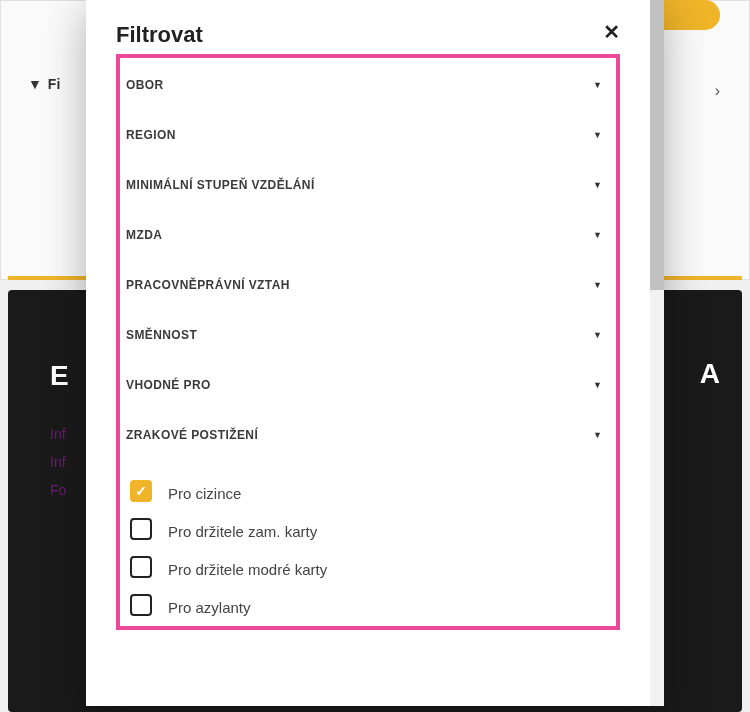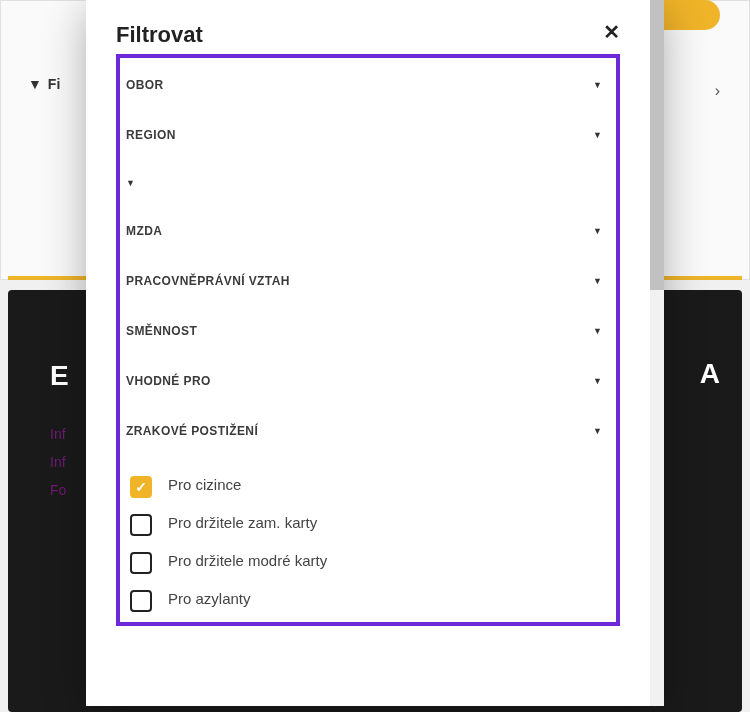--- a/index.html
+++ b/index.html
@@ -20,30 +20,30 @@
     .modal { position: absolute; top: 0; left: 86px; width: 578px; height: 706px; background: #fff; box-shadow: 0 10px 40px rgba(0,0,0,0.3); }
     .modal-scroll { position: absolute; right: 0; top: 0; width: 14px; height: 100%; background: #f1f1f1; }
     .modal-scroll-thumb { position: absolute; right: 0; top: 0; width: 14px; height: 290px; background: #c1c1c1; border-radius: 0; }
     .modal-scroll-up { position: absolute; right: 2px; top: 0; width: 10px; height: 14px; display: flex; align-items: center; justify-content: center; font-size: 9px; color: #666; }
     
     .modal-inner { padding: 22px 30px 0 30px; height: 100%; margin-right: 14px; }
     .modal-header { display: flex; justify-content: space-between; align-items: flex-start; margin-bottom: 6px; }
     .modal-title { font-size: 22px; font-weight: bold; color: #222; }
     .modal-close { font-size: 20px; font-weight: bold; color: #222; cursor: pointer; line-height: 1; }
     
-    .highlight-box { border: 4px solid #6d28d9; padding: 2px; }
+    .highlight-box { border: 4px solid #ec4899; padding: 2px; }
     
     .filter-item { display: flex; justify-content: space-between; align-items: center; padding: 18px 12px 18px 4px; cursor: pointer; }
     .filter-label { font-size: 12px; font-weight: bold; color: #3a3a3a; letter-spacing: 0.4px; text-transform: uppercase; }
     .chevron { font-size: 11px; color: #333; }
     
     .filter-item.expanded { background: #f5f5f5; padding-left: 10px; padding-right: 12px; }
     
     .checkbox-list { background: #fff; padding: 12px 0 0 8px; }
-    .checkbox-row { display: flex; align-items: flex-start; gap: 16px; padding: 8px 0; cursor: pointer; }
+    .checkbox-row { display: flex; align-items: flex-end; gap: 16px; padding: 8px 0; cursor: pointer; }
     .checkbox { width: 22px; height: 22px; border: 2.5px solid #222; border-radius: 4px; display: flex; align-items: center; justify-content: center; flex-shrink: 0; }
     .checkbox.checked { background: #f0b429; border-color: #f0b429; }
     .checkbox.checked::after { content: '✓'; color: #fff; font-size: 14px; font-weight: bold; }
     .checkbox-label { font-size: 15px; color: #444; }
   </style>
 </head>
 <body>
 
 <div class="bg">
   <div class="bg-top"></div>
@@ -79,20 +79,21 @@
       <div id="filter-list">
           <div class="filter-item">
             <span class="filter-label">OBOR</span>
             <span class="chevron" style="font-size: 9px;">▼</span>
           </div>
           <div class="filter-item">
             <span class="filter-label">REGION</span>
             <span class="chevron" style="font-size: 9px;">▼</span>
           </div>
           <div class="filter-item">
+            <span class="filter-label">MINIMÁLNÍ STUPEŇ VZDĚLÁNÍ</span>
             <span class="chevron" style="font-size: 9px;">▼</span>
           </div>
           <div class="filter-item">
             <span class="filter-label">MZDA</span>
             <span class="chevron" style="font-size: 9px;">▼</span>
           </div>
           <div class="filter-item">
             <span class="filter-label">PRACOVNĚPRÁVNÍ VZTAH</span>
             <span class="chevron" style="font-size: 9px;">▼</span>
           </div>

